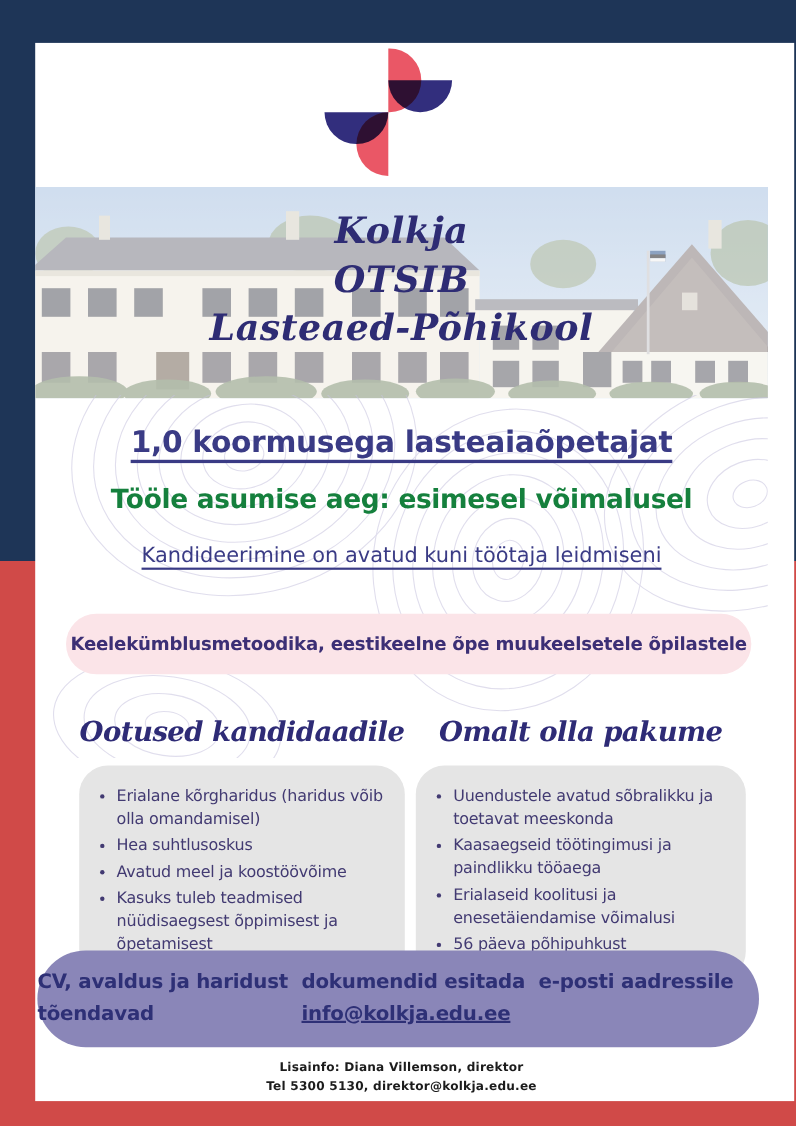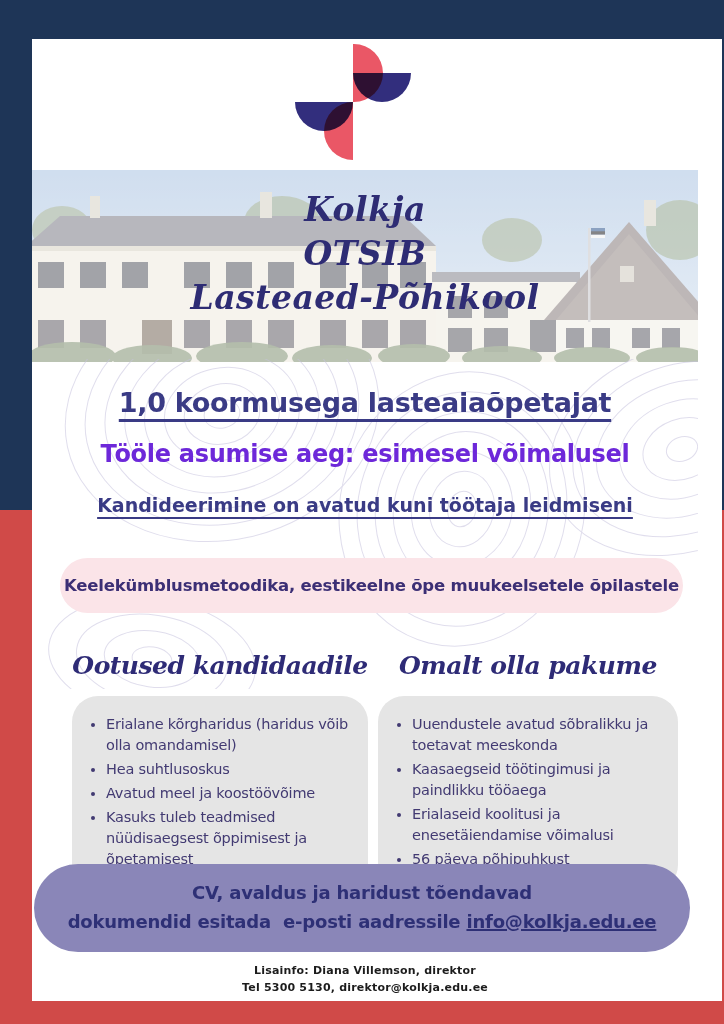--- a/index.html
+++ b/index.html
@@ -32,23 +32,23 @@
   
   .contours{position:absolute;left:0;top:320px;width:666px;height:330px;pointer-events:none;}
   .contours ellipse{fill:none;stroke:#c7c3de;stroke-width:1;}
   
   .vacancy{position:absolute;left:0;top:348px;width:666px;text-align:center;color:#3a3b85;}
   .pos-heading{
     font-size:27px;font-weight:bold;letter-spacing:-.3px;
     text-decoration:underline;text-decoration-thickness:3px;text-underline-offset:7px;
     margin:0 0 22px 0;
   }
-  .start-text{font-size:24px;font-weight:bold;letter-spacing:-.3px;margin:0 0 26px 0;color:#6d28d9;}
+  .start-text{font-size:24px;font-weight:bold;letter-spacing:-.3px;margin:0 0 26px 0;color:#15803d;}
   .deadline-text{
-    font-size:19px;font-weight:bold;color:#3a3b85;margin:0;
+    font-size:19px;font-weight:normal;color:#3a3b85;margin:0;
     text-decoration:underline;text-decoration-thickness:2px;text-underline-offset:5px;
   }
   
   .band{
     position:absolute;left:28px;top:519px;width:623px;height:55px;
     background:#fbe4e8;border-radius:28px;display:flex;align-items:center;justify-content:center;
   }
   .band span{font-size:16.5px;font-weight:bold;color:#3c2f75;letter-spacing:-.2px;}
   
   .cols{position:absolute;left:40px;top:612px;width:606px;display:flex;justify-content:space-between;}
@@ -65,21 +65,21 @@
   }
   .pinkbox ul{margin:0;padding:0 0 0 22px;}
   .pinkbox li{
     font-size:14.5px;color:#423a72;line-height:1.45;margin-bottom:3px;letter-spacing:-.2px;
   }
   .pinkbox li::marker{color:#423a72;}
   
   .apply{
     position:absolute;left:2px;top:825px;width:656px;height:88px;
     background:#8a86b8;border-radius:46px;
-    display:flex;flex-direction:column;align-items:center;justify-content:center;
+    display:flex;flex-direction:row;align-items:center;justify-content:center;
     color:#2e3076;font-weight:bold;font-size:18px;line-height:1.6;letter-spacing:-.2px;
   }
   .apply .prewrap{white-space:pre-wrap;}
   .apply a{color:#2e3076;text-decoration:underline;text-decoration-thickness:2px;cursor:pointer;}
   
   .footer{
     position:absolute;left:0;top:924px;width:666px;text-align:center;
     font-size:11px;font-weight:bold;color:#1c1c1c;line-height:1.5;letter-spacing:.2px;
   }
 </style>

